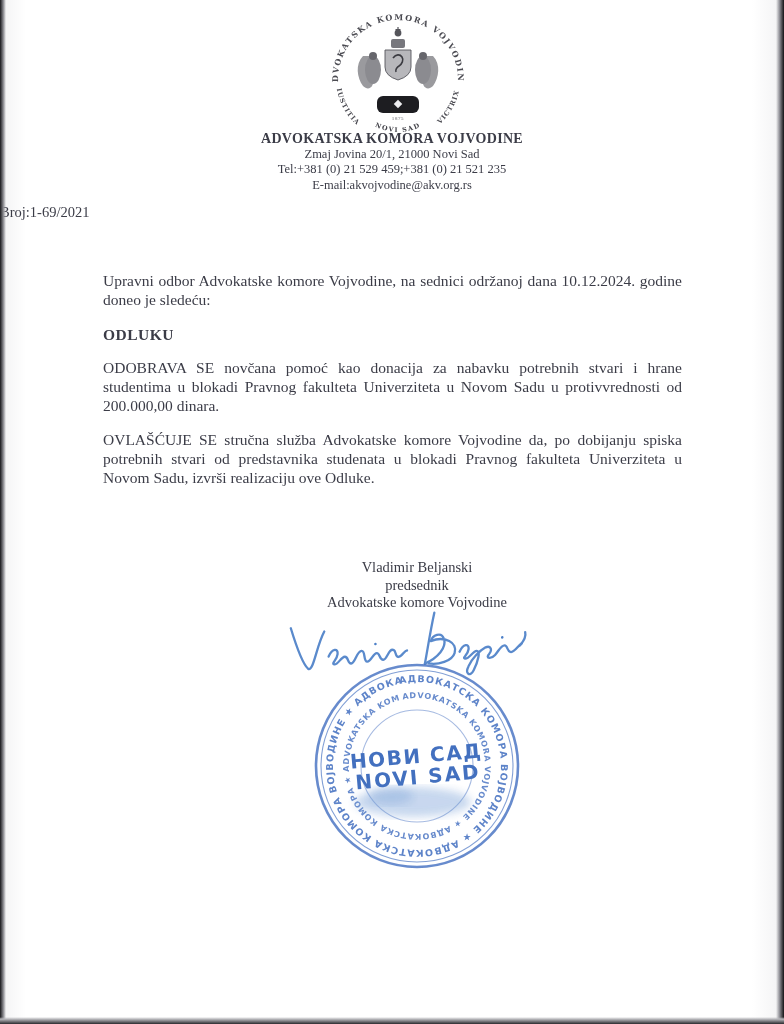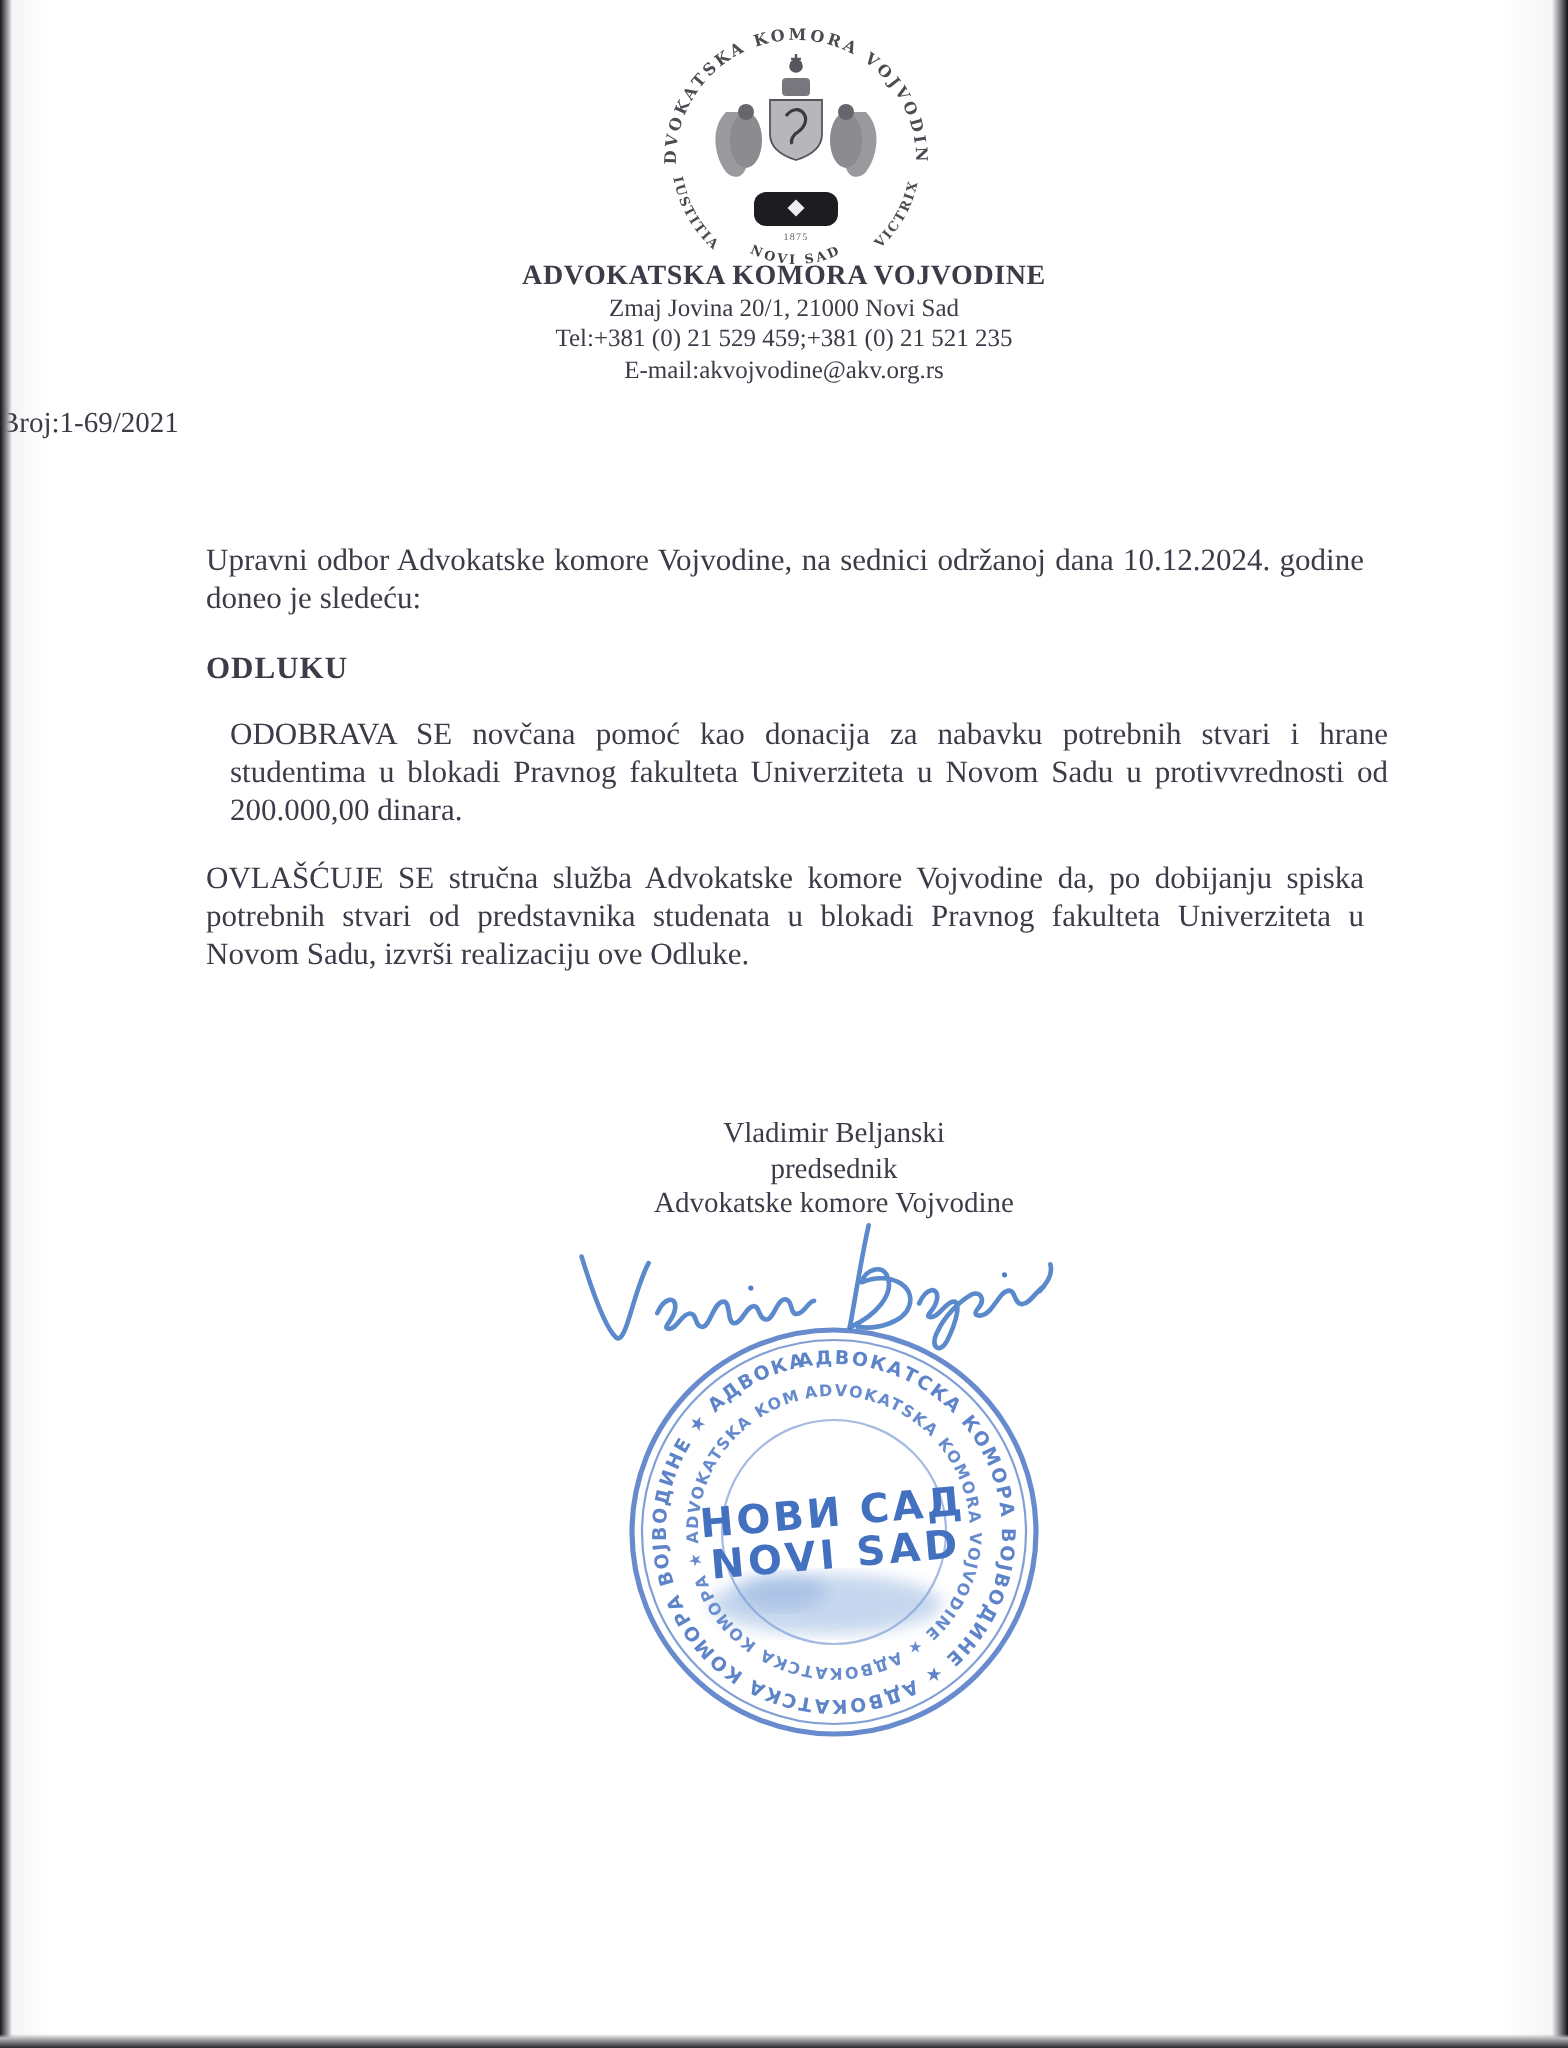--- a/index.html
+++ b/index.html
@@ -17,21 +17,21 @@
     background:linear-gradient(to top,#2a2a2e,#b9b9bd 70%,rgba(220,220,224,0));}
   .emblem{position:absolute;left:313px;top:12px;width:170px;height:128px;}
   .hdr{position:absolute;left:0;top:131px;width:100%;text-align:center;line-height:15.5px;}
   .hdr .org{font-size:14px;font-weight:bold;letter-spacing:.3px;}
   .hdr .line{font-size:12.5px;}
   .ref{position:absolute;left:0;top:204px;width:100%;font-size:14.5px;line-height:17.5px;}
   .col{position:absolute;left:103px;width:579px;font-size:15.5px;line-height:19px;}
   .just{text-align:justify;}
   .intro{top:271px;}
   .title{top:325px;text-align:left;font-weight:bold;font-size:15.5px;letter-spacing:.5px;}
-  .p1{top:358px;margin-left:12px;}
+  .p1{top:358px;}
   .p2{top:430px;}
   .sig-block{position:absolute;left:0;top:559px;width:100%;text-align:center;font-size:14.5px;line-height:17.5px;padding-left:25px;}
   .sig-svg{position:absolute;left:280px;top:601px;width:252px;height:98px;transform:rotate(-3deg);}
   .stamp{position:absolute;left:301px;top:650px;width:232px;height:232px;opacity:.93;}
   [data-interactable]{cursor:default;}
 </style>
 </head>
 <body>
 
 <div class="page" data-interactable="false">

